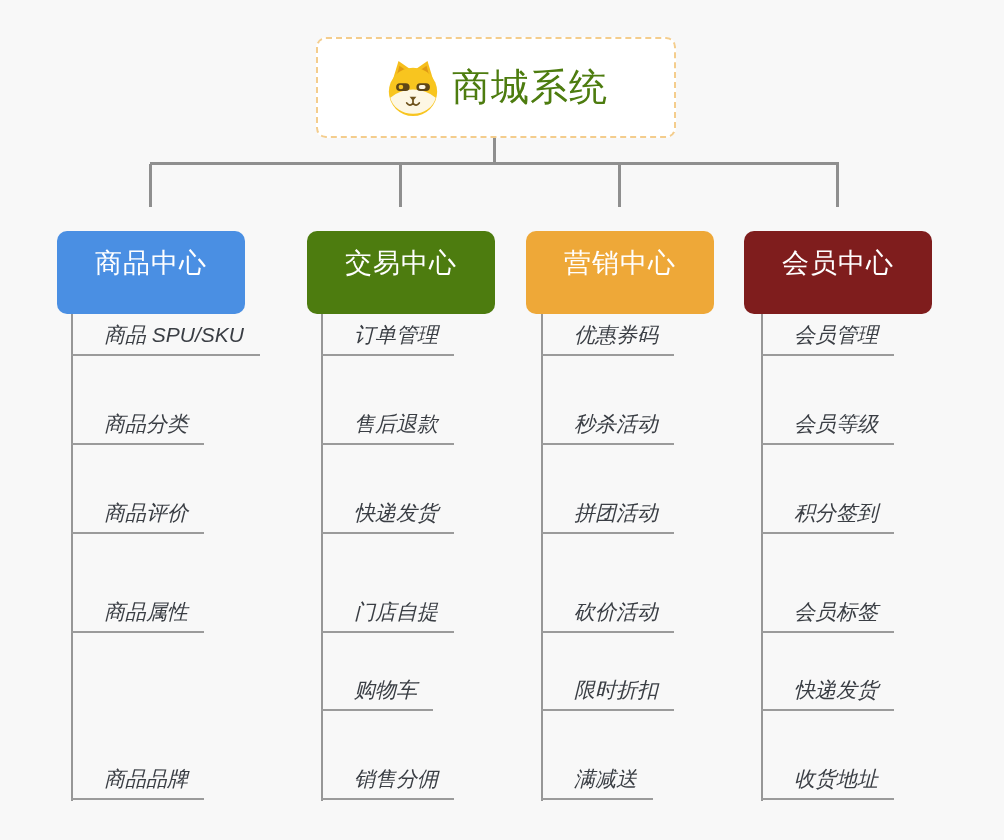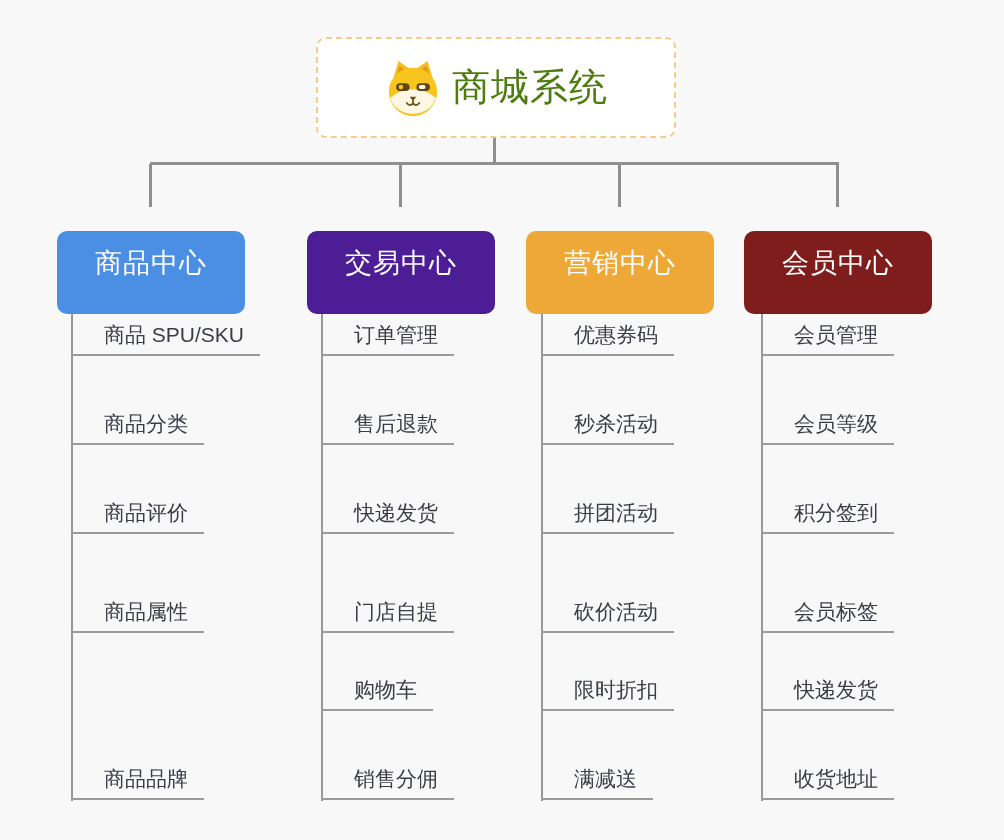--- a/index.html
+++ b/index.html
@@ -75,20 +75,21 @@
   .leaf {
     position: absolute;
     display: inline-block;
     white-space: nowrap;
     font-size: 21px;
     line-height: 34px;
     color: #3a3e44;
     padding: 0 16px 2px 33px;
     border-bottom: 2px solid #9b9b9b;
     height: 38px;
+    font-style: italic;
   }
   .c0 { left: 71px; }
   .c1 { left: 321px; }
   .c2 { left: 541px; }
   .c3 { left: 761px; }
   .r0 { top: 318px; }
   .r1 { top: 407px; }
   .r2 { top: 496px; }
   .r3 { top: 595px; }
   .r4 { top: 673px; }
@@ -129,21 +130,21 @@
       <rect x="36" y="29" width="7" height="4" rx="2" fill="#FDF7E4"></rect>
 
       <path d="M26.5,41 h7 l-3.5,4.5 z" fill="#6E521C"></path>
 
       <path d="M30,45 v3 M23.5,47.5 q3.2,4 6.5,0.5 q3.3,3.5 6.5,-0.5" stroke="#6E521C" stroke-width="1.8" fill="none" stroke-linecap="round"></path>
     </svg>
     <div class="root-title">商城系统</div>
   </div>
 
   <div class="branch-box b0" style="background-color: rgb(74, 143, 227);">商品中心</div>
-  <div class="branch-box b1" style="background-color: #4c1d95;">交易中心</div>
+  <div class="branch-box b1" style="background-color: #4d7c0f;">交易中心</div>
   <div class="branch-box b2" style="background-color: rgb(238, 168, 56);">营销中心</div>
   <div class="branch-box b3" style="background-color: #7f1d1d;">会员中心</div>
 
   <div class="leaf c0 r0">商品 SPU/SKU</div>
   <div class="leaf c0 r1">商品分类</div>
   <div class="leaf c0 r2">商品评价</div>
   <div class="leaf c0 r3">商品属性</div>
   <div class="leaf c0 r5">商品品牌</div>
 
   <div class="leaf c1 r0">订单管理</div>

